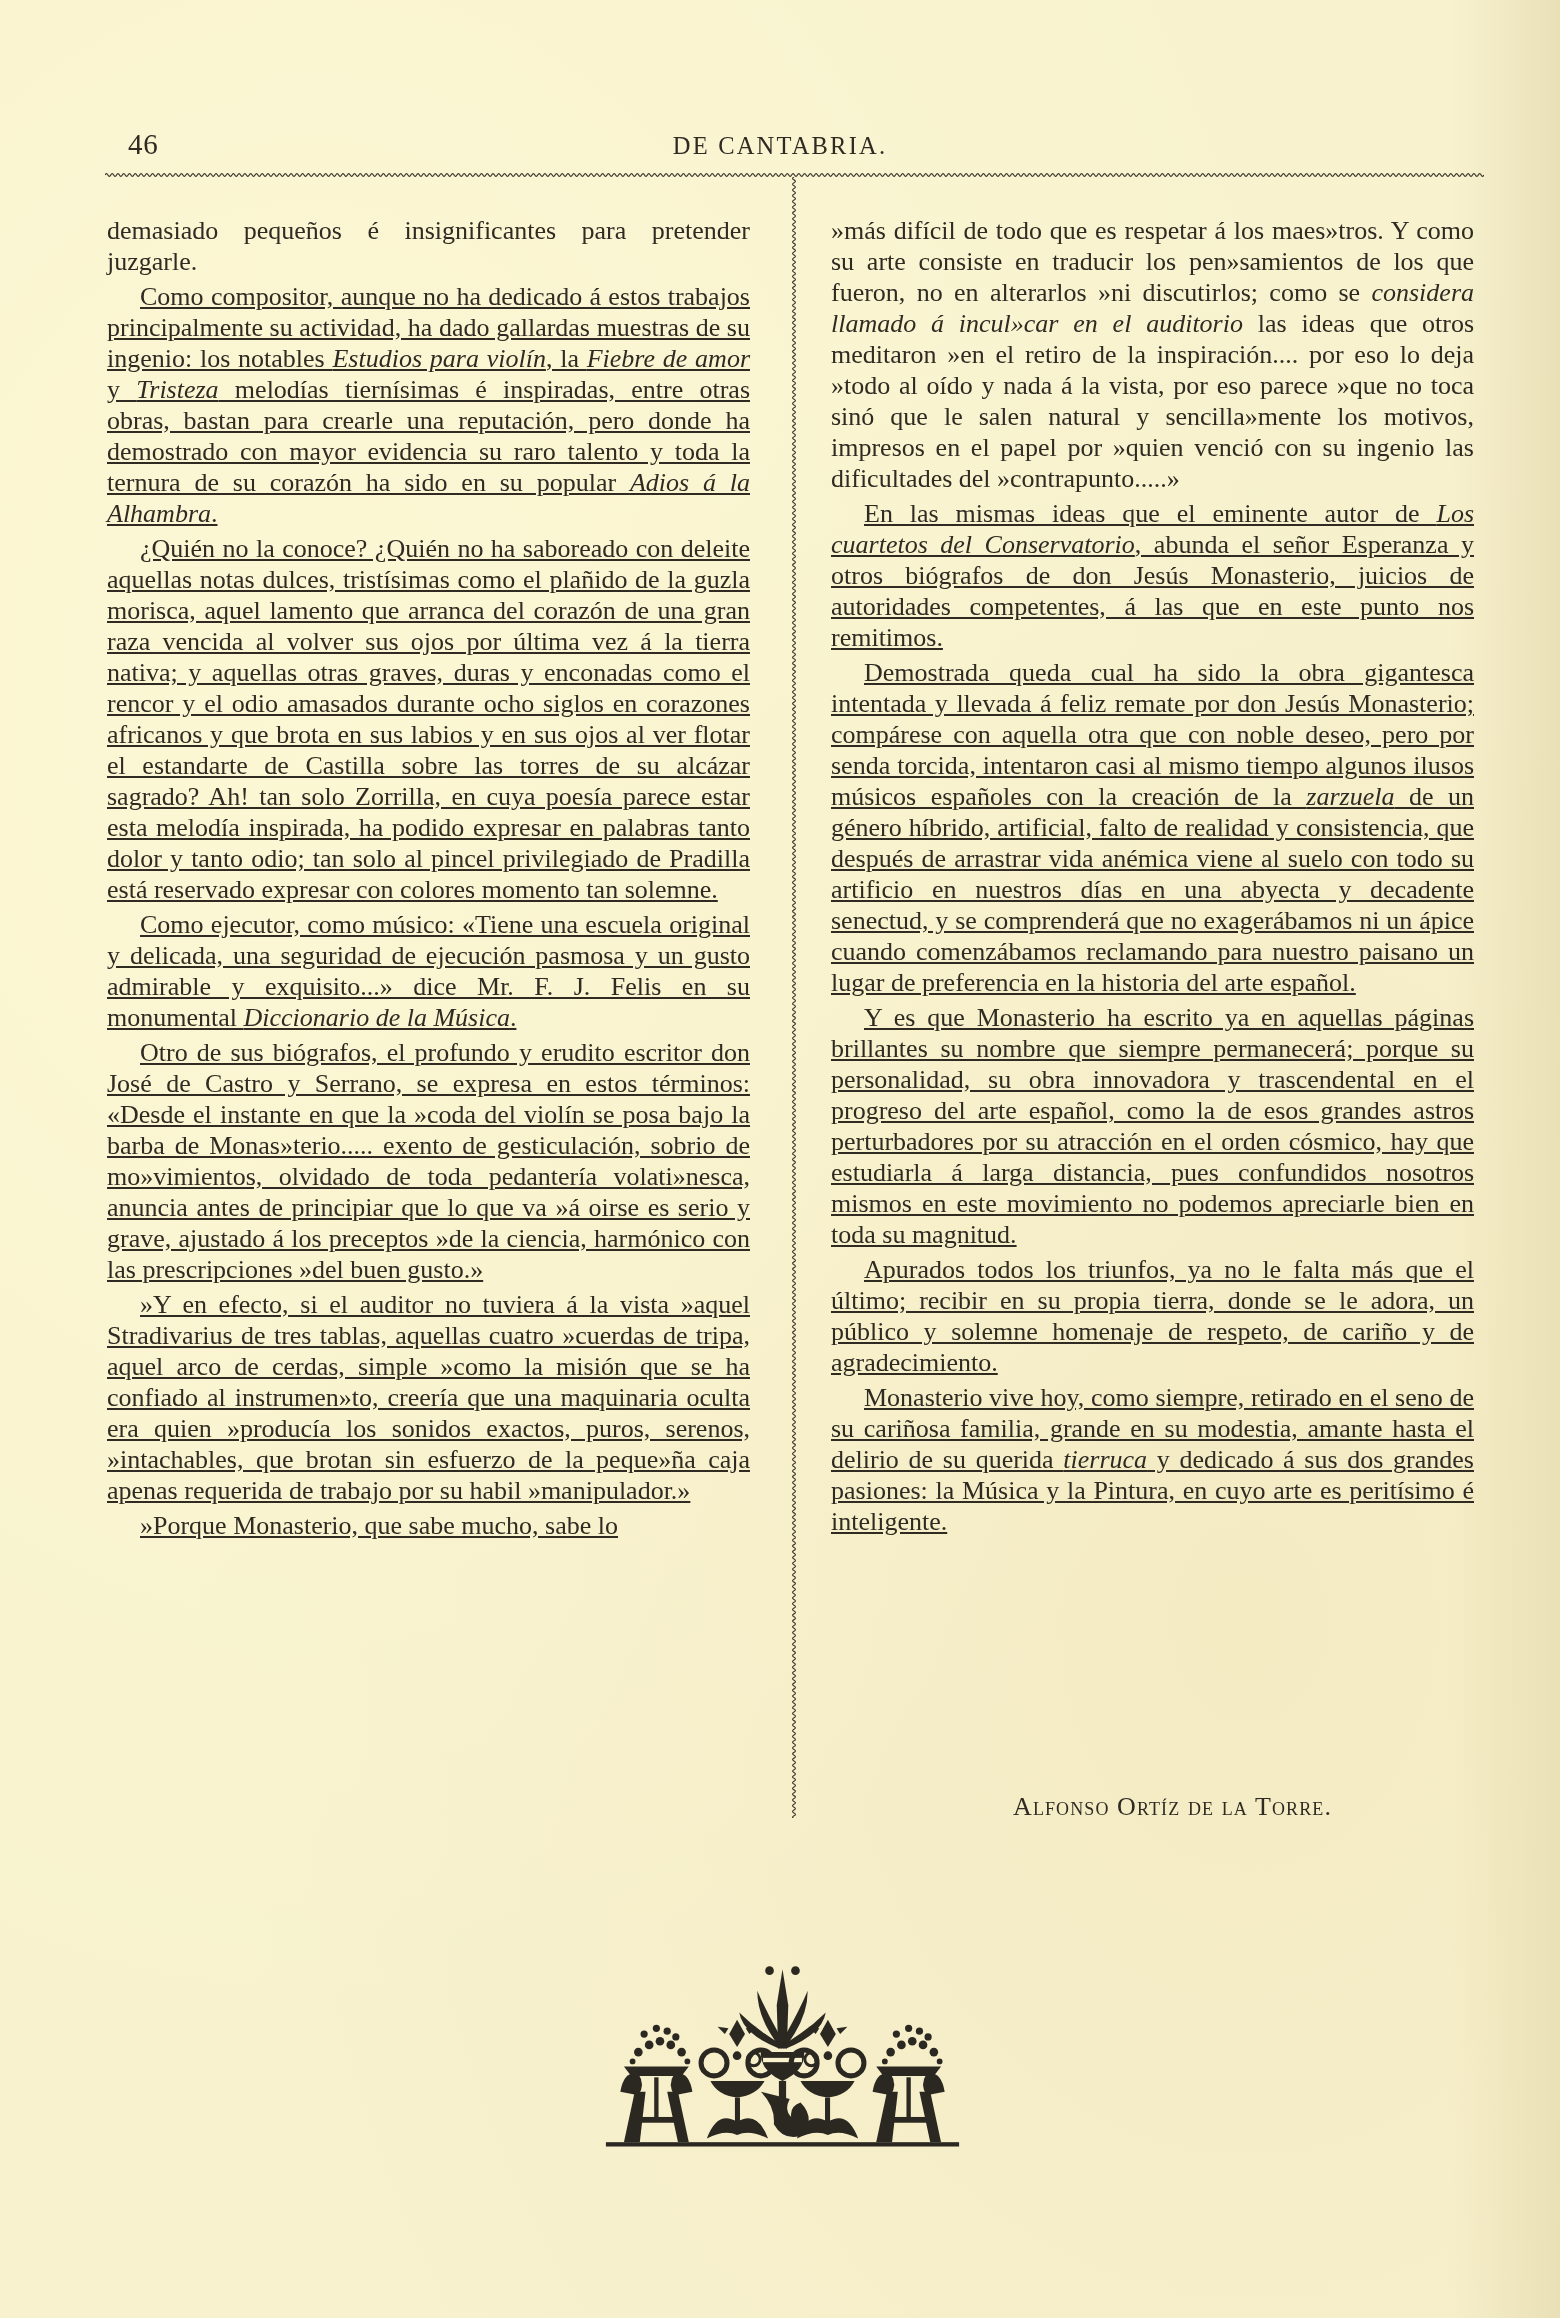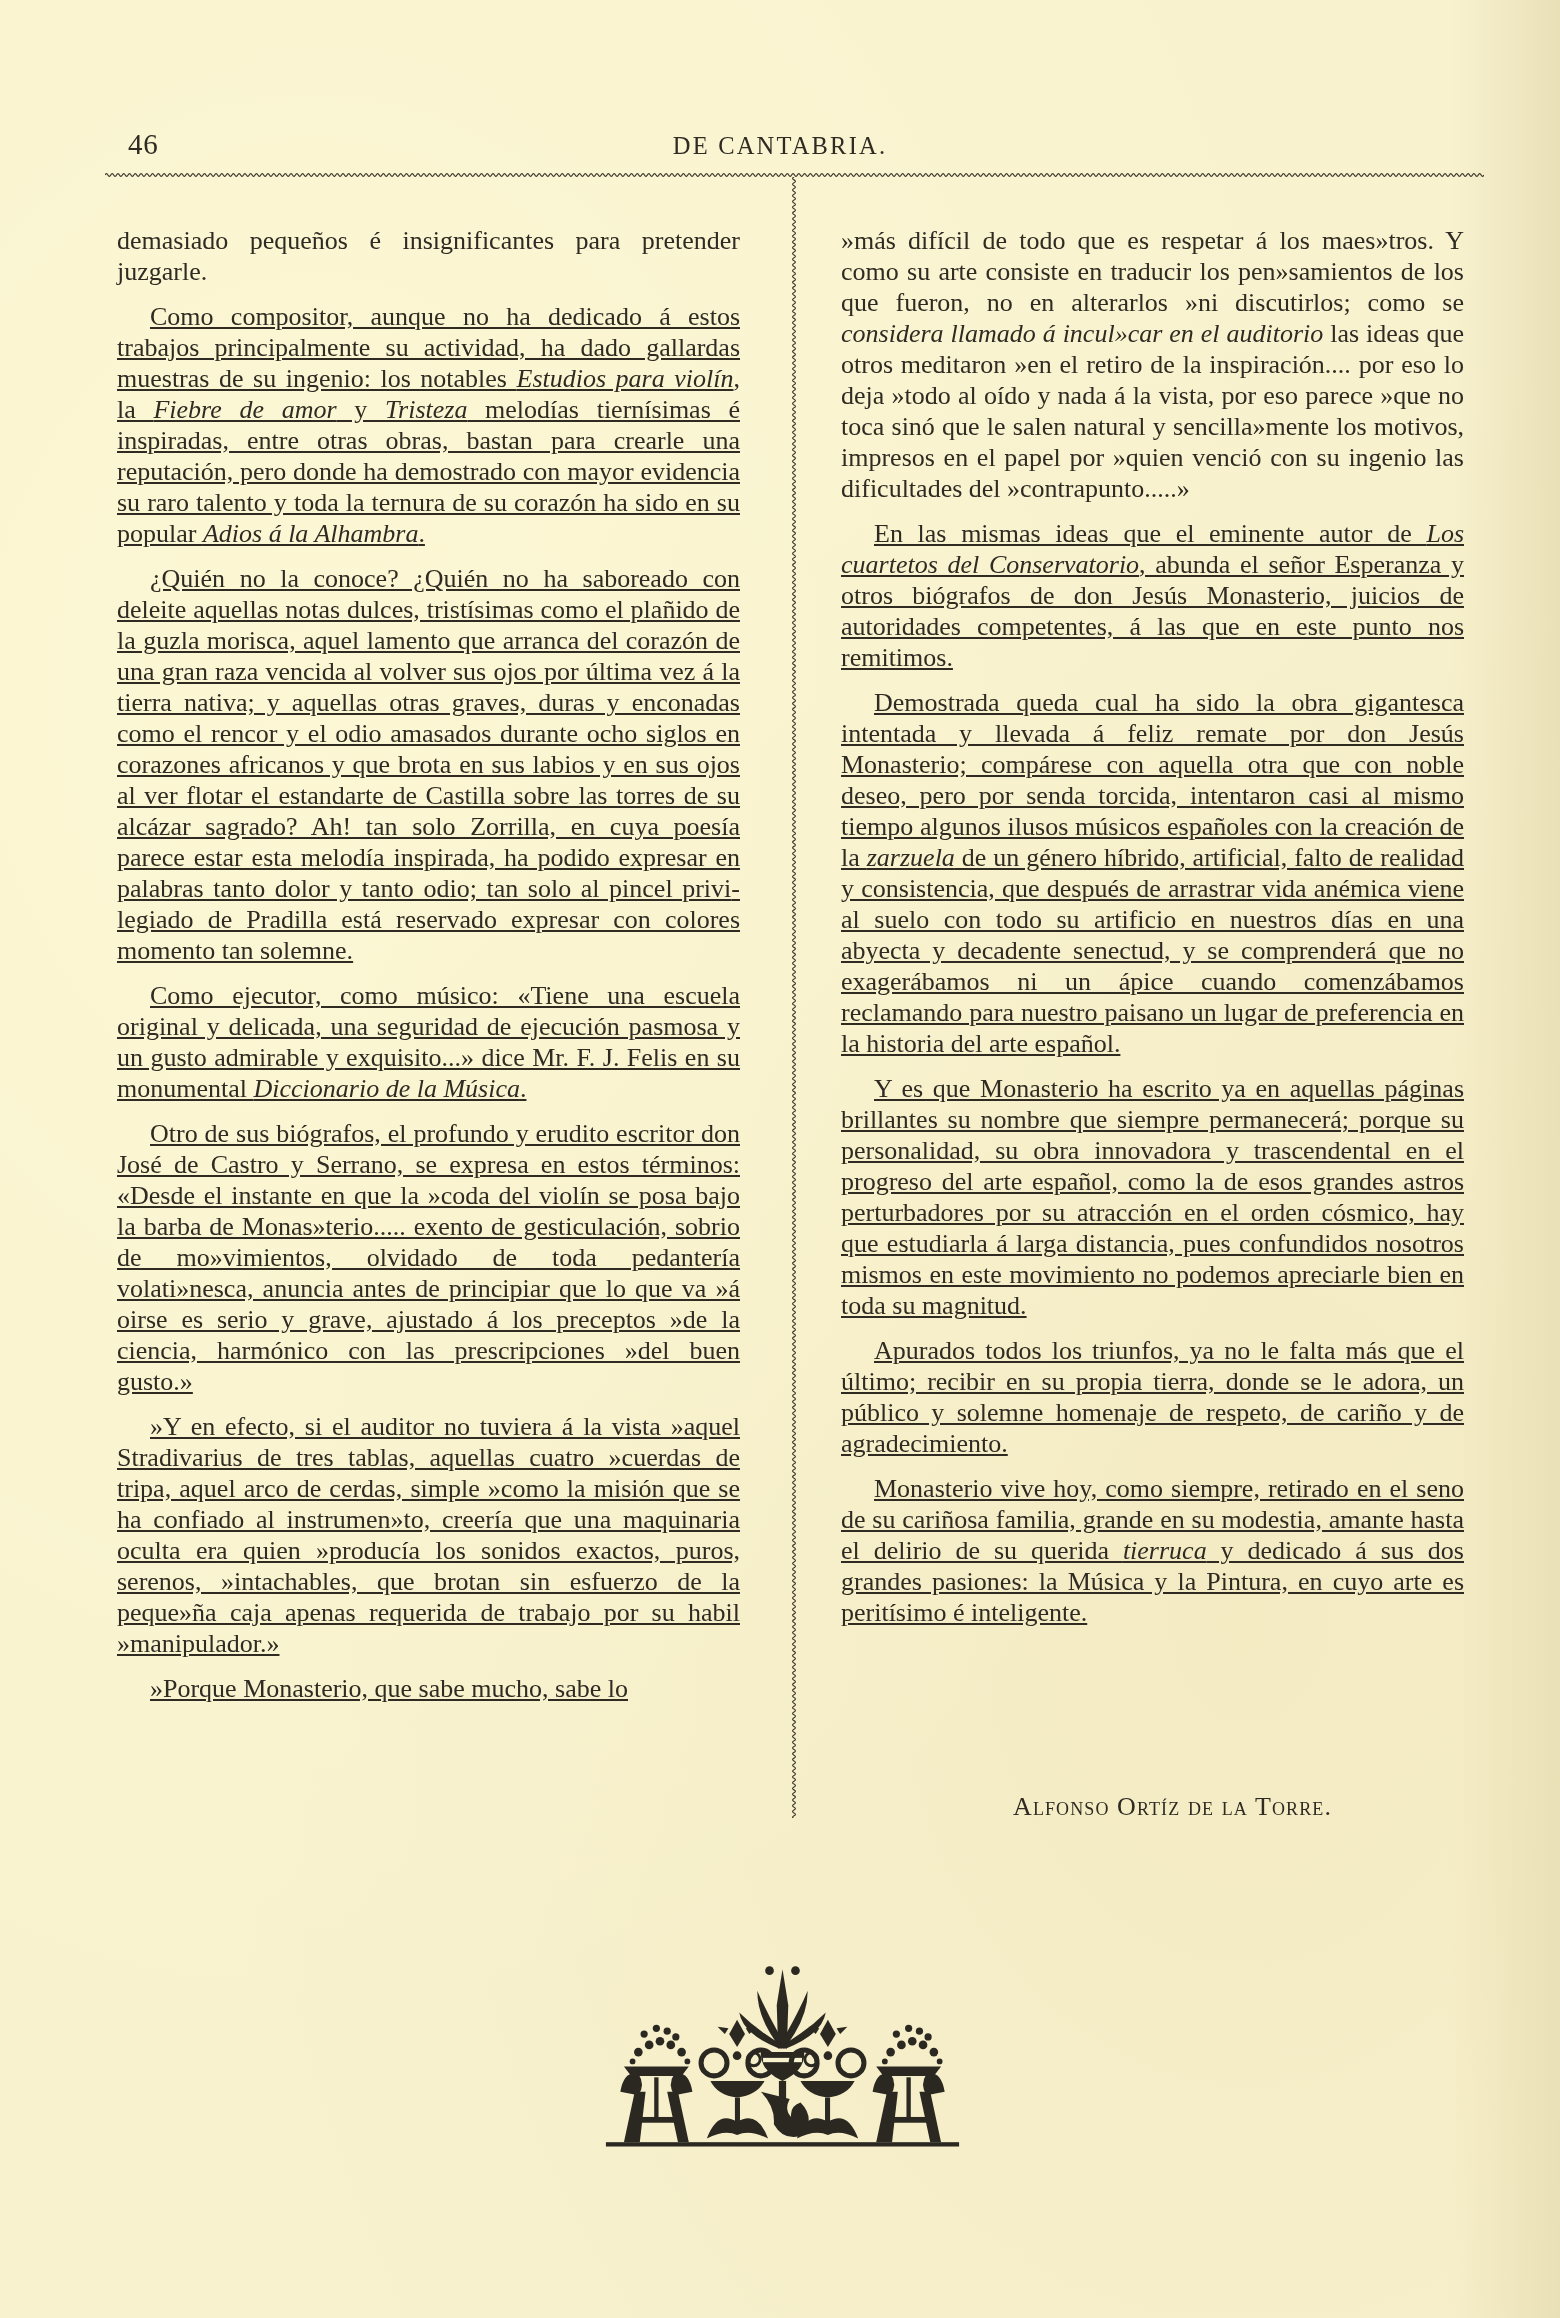--- a/index.html
+++ b/index.html
@@ -23,21 +23,21 @@
   .head-rule { position: absolute; left: 105px; top: 170px; width: 1379px; height: 10px; }
   .col-rule { position: absolute; left: 789px; top: 177px; width: 10px; height: 1641px; }
 
   .column {
     position: absolute; top: 211px; width: 651px;
     font-size: 26px; line-height: 31px;
     text-align: justify; hyphens: manual;
   }
   .col-left { left: 103px; }
   .col-right { left: 827px; }
-  .column p { margin: 14px; text-indent: 0; }
+  .column p { margin: 4px; text-indent: 0; }
   .column p.indent { text-indent: 33px; text-decoration: underline; }
   .column em { font-style: italic; }
 
   .signature {
     position: absolute; top: 1792px; left: 981px; width: 505px;
     font-size: 26px; letter-spacing: 1.1px; font-variant: small-caps; margin-left: 32px;
   }
 
   .ornament { position: absolute; left: 595px; top: 1962px; width: 375px; height: 191px; }
 </style>

